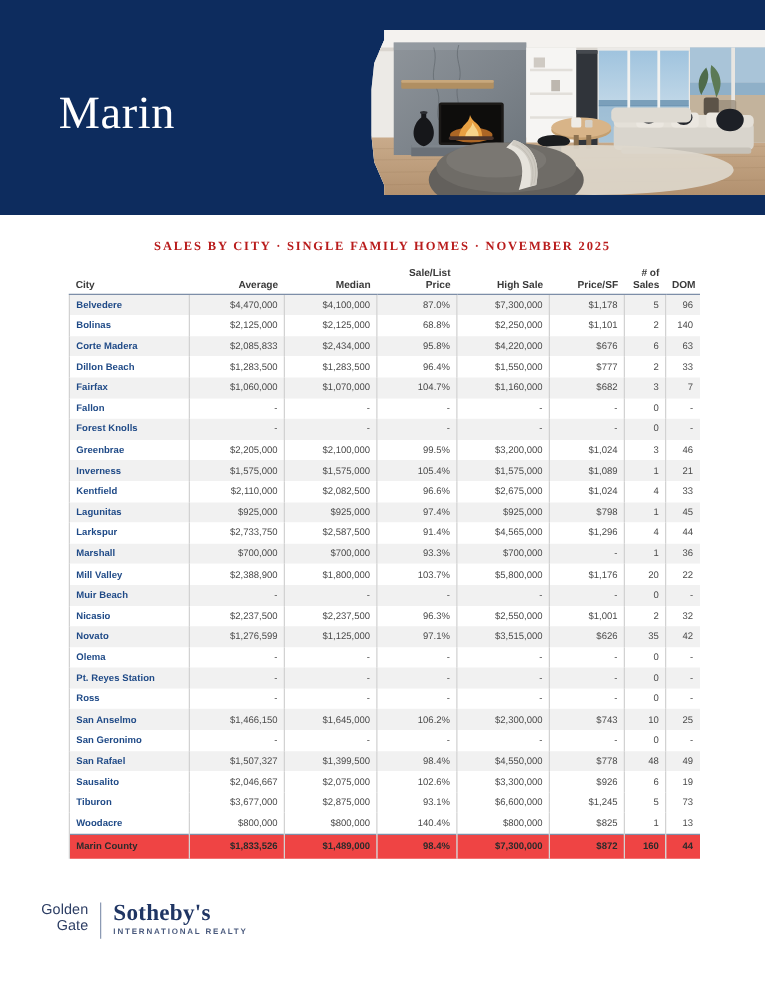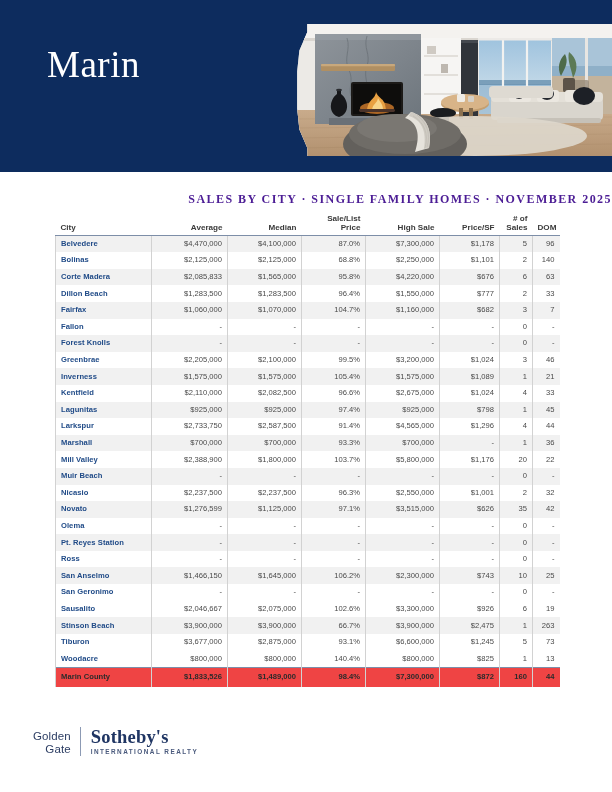--- a/index.html
+++ b/index.html
@@ -31,20 +31,21 @@
     top: 44px;
     color: #ffffff;
   }
   .title-main {
     font-family: "Liberation Serif", serif;
     font-size: 37px;
     line-height: 42px;
     font-weight: 400;
     letter-spacing: 0.5px;
     color: #ffffff;
+    margin-top: 26px;
   }
   .title-sub {
     font-family: "Liberation Sans", sans-serif;
     font-size: 21px;
     line-height: 26px;
     font-weight: 300;
     letter-spacing: 2.6px;
     color: #ffffff;
     margin-top: 3px;
   }
@@ -64,26 +65,26 @@
        4.5% 94%, 2.0% 80%, 1.3% 64%, 1.3% 36%, 2.0% 20%, 4.5% 6%, 4.5% 0%);
   }
   .hero-photo svg { display:block; }
 
   
   .section-title {
     position: absolute;
     left: 0;
     top: 192px;
     width: 612px;
-    text-align: right;
+    text-align: center;
     font-family: "Liberation Serif", serif;
-    font-size: 12px;
+    font-size: 10px;
     font-weight: 700;
     letter-spacing: 1.45px;
-    color: #4c1d95;
+    color: #b91c1c;
   }
 
   
   .table-wrap {
     position: absolute;
     left: 55px;
     top: 214px;
     width: 504px;
   }
   table.sales {
@@ -147,21 +148,21 @@
   col.c-psf  { width: 60px; }
   col.c-cnt  { width: 33px; }
   col.c-dom  { width: 27px; }
 
   
   .footer-logo {
     position: absolute;
     left: 33px;
     top: 722px;
     display: flex;
-    align-items: flex-end;
+    align-items: flex-start;
     height: 34px;
   }
   .fl-left {
     text-align: right;
     font-family: "Liberation Sans", sans-serif;
     font-size: 11.5px;
     line-height: 13px;
     color: #2c3d63;
     font-weight: 400;
     padding-right: 9px;
@@ -391,21 +392,21 @@
           <td class="num-cell">$2,125,000</td>
           <td class="num-cell">68.8%</td>
           <td class="num-cell">$2,250,000</td>
           <td class="num-cell">$1,101</td>
           <td class="num-cell">2</td>
           <td class="num-cell">140</td>
         </tr>
         <tr class="odd">
           <td class="city-cell">Corte Madera</td>
           <td class="num-cell">$2,085,833</td>
-          <td class="num-cell">$1,565,000</td>
+          <td class="num-cell">$2,434,000</td>
           <td class="num-cell">95.8%</td>
           <td class="num-cell">$4,220,000</td>
           <td class="num-cell">$676</td>
           <td class="num-cell">6</td>
           <td class="num-cell">63</td>
         </tr>
         <tr class="even">
           <td class="city-cell">Dillon Beach</td>
           <td class="num-cell">$1,283,500</td>
           <td class="num-cell">$1,283,500</td>
@@ -588,39 +589,39 @@
         <tr class="even">
           <td class="city-cell">San Geronimo</td>
           <td class="num-cell">-</td>
           <td class="num-cell">-</td>
           <td class="num-cell">-</td>
           <td class="num-cell">-</td>
           <td class="num-cell">-</td>
           <td class="num-cell">0</td>
           <td class="num-cell">-</td>
         </tr>
+        <tr class="odd">
+          <td class="city-cell">San Rafael</td>
+          <td class="num-cell">$1,507,327</td>
+          <td class="num-cell">$1,399,500</td>
+          <td class="num-cell">98.4%</td>
+          <td class="num-cell">$4,550,000</td>
+          <td class="num-cell">$778</td>
+          <td class="num-cell">48</td>
+          <td class="num-cell">49</td>
+        </tr>
         <tr class="even">
           <td class="city-cell">Sausalito</td>
           <td class="num-cell">$2,046,667</td>
           <td class="num-cell">$2,075,000</td>
           <td class="num-cell">102.6%</td>
           <td class="num-cell">$3,300,000</td>
           <td class="num-cell">$926</td>
           <td class="num-cell">6</td>
           <td class="num-cell">19</td>
-        </tr>
-        <tr class="odd">
-          <td class="city-cell">Stinson Beach</td>
-          <td class="num-cell">$3,900,000</td>
-          <td class="num-cell">$3,900,000</td>
-          <td class="num-cell">66.7%</td>
-          <td class="num-cell">$3,900,000</td>
-          <td class="num-cell">$2,475</td>
-          <td class="num-cell">1</td>
-          <td class="num-cell">263</td>
         </tr>
         <tr class="even">
           <td class="city-cell">Tiburon</td>
           <td class="num-cell">$3,677,000</td>
           <td class="num-cell">$2,875,000</td>
           <td class="num-cell">93.1%</td>
           <td class="num-cell">$6,600,000</td>
           <td class="num-cell">$1,245</td>
           <td class="num-cell">5</td>
           <td class="num-cell">73</td>

